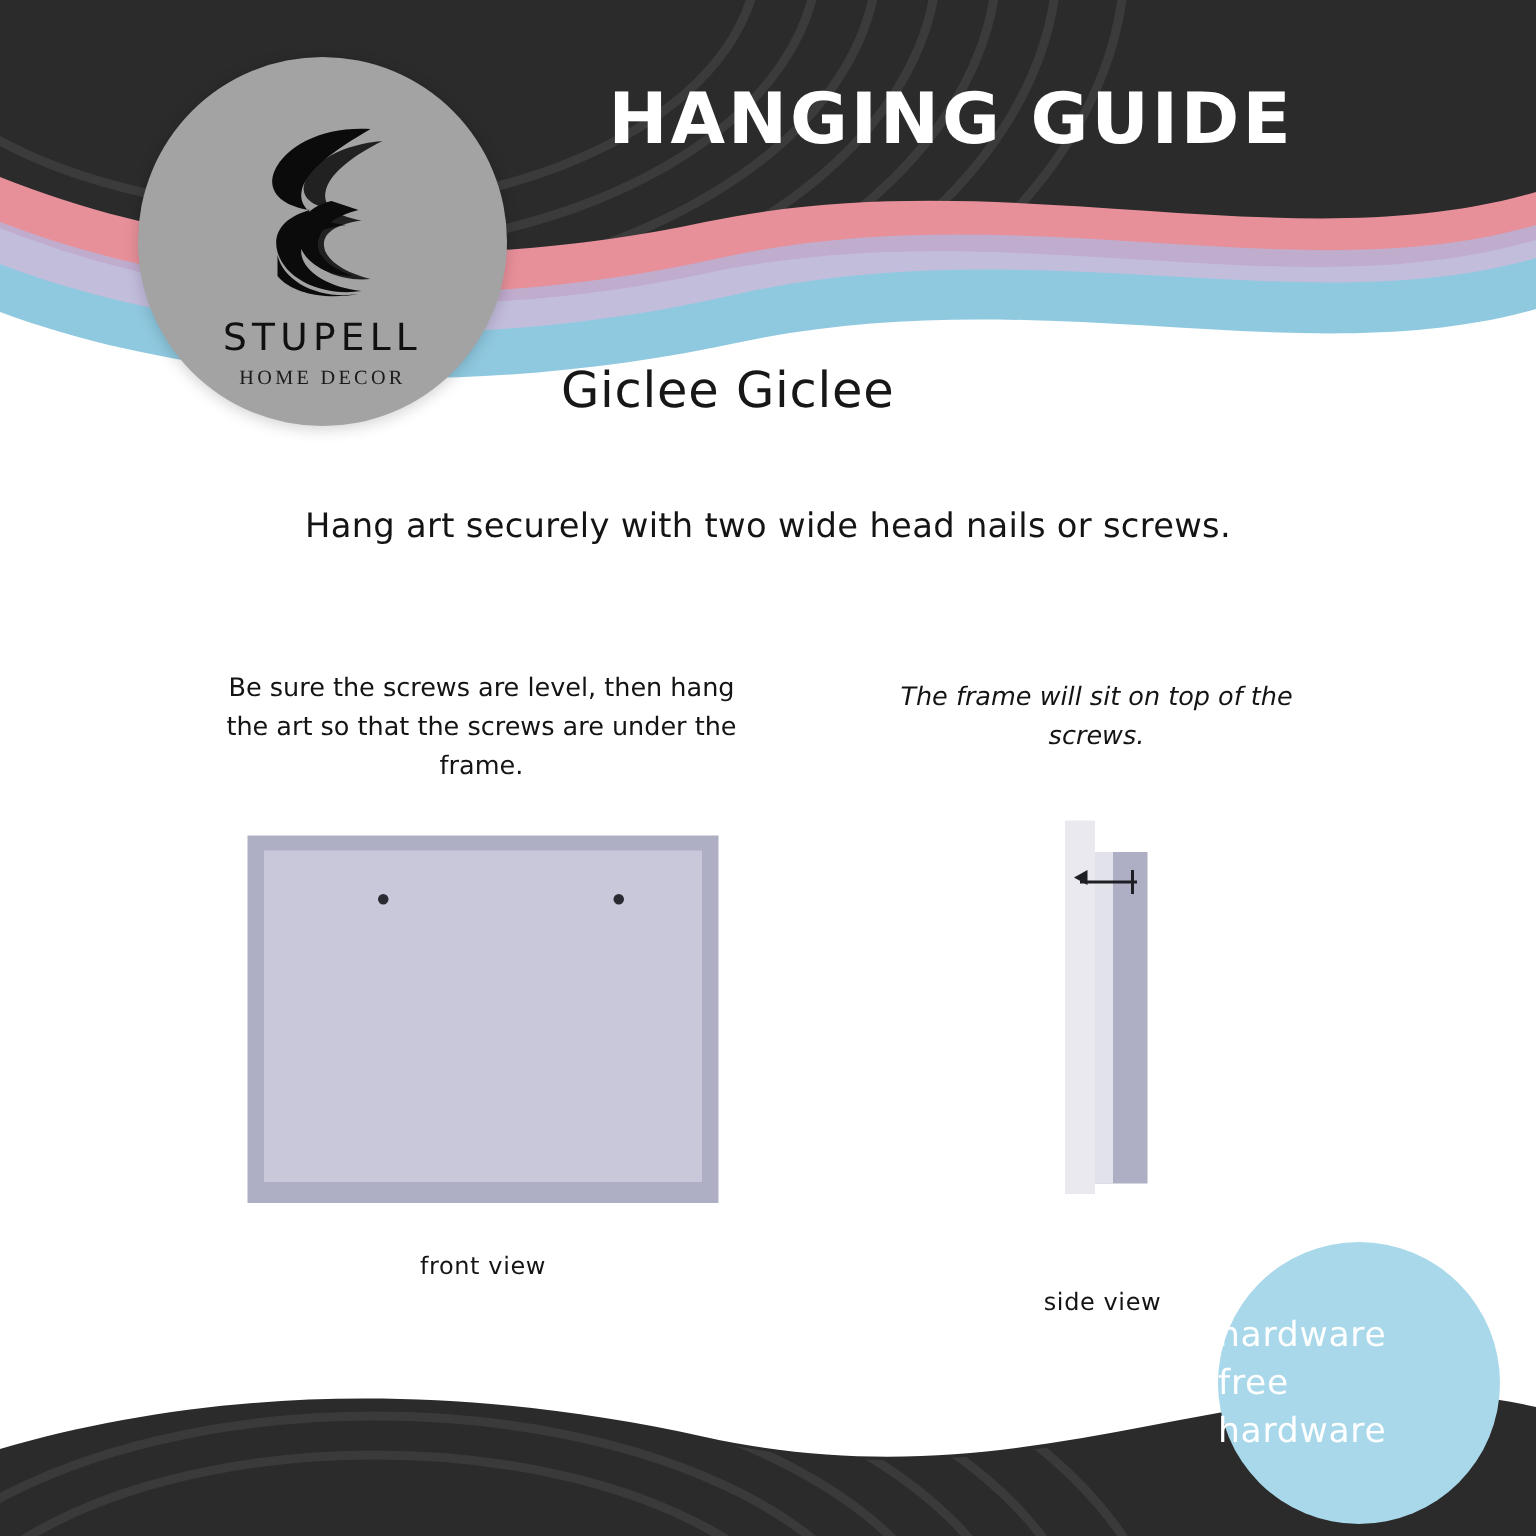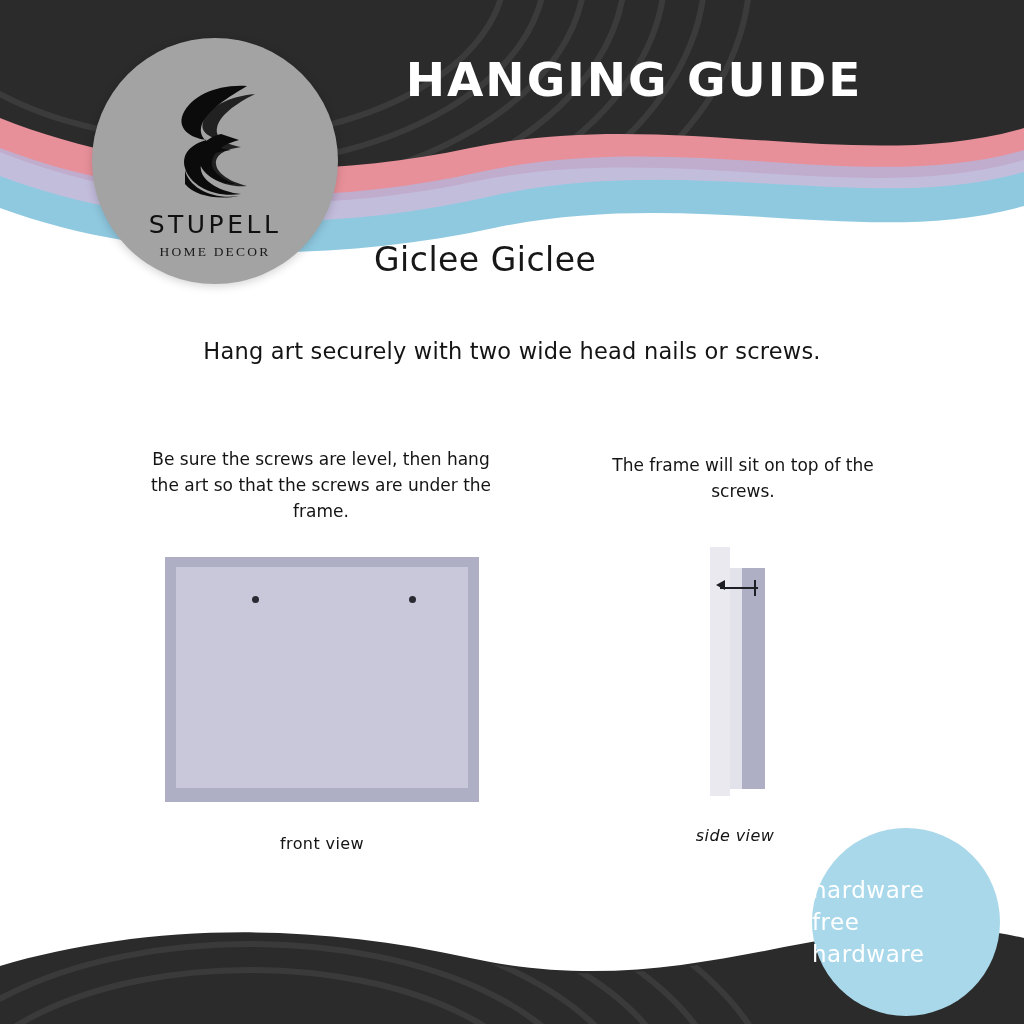--- a/index.html
+++ b/index.html
@@ -107,31 +107,31 @@
 
   
   .panel-caption {
     position: absolute;
     text-align: center;
     font-size: 17px;
     line-height: 26px;
     color: #141414;
   }
   #caption-left { left: 150px; top: 446px; width: 342px; }
-  #caption-right { left: 598px; top: 452px; width: 290px; }
+  #caption-right { left: 586px; top: 452px; width: 290px; font-style: italic; }
 
   .view-label {
     position: absolute;
     text-align: center;
     font-size: 16px;
     color: #141414;
     letter-spacing: 0.4px;
   }
   #label-front { left: 200px; top: 834px; width: 244px; }
-  #label-side { left: 620px; top: 826px; width: 230px; font-style: italic; }
+  #label-side { left: 620px; top: 858px; width: 230px; }
 
   
   #front-view {
     position: absolute;
     left: 165px;
     top: 557px;
     width: 314px;
     height: 245px;
     background: #aeaec4;
   }

